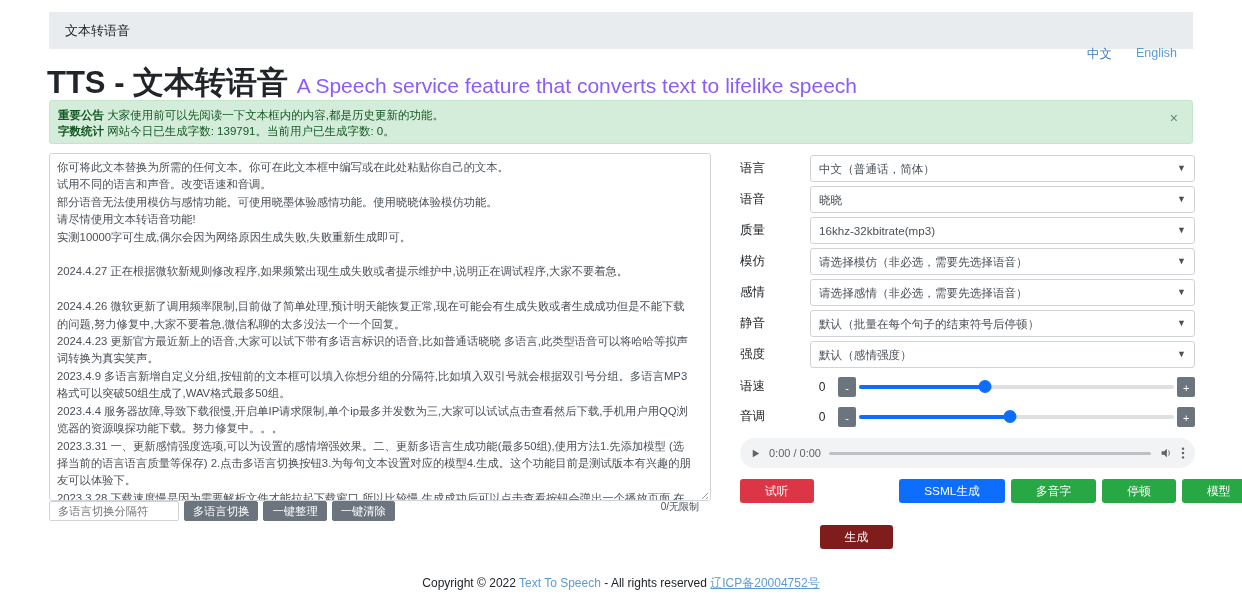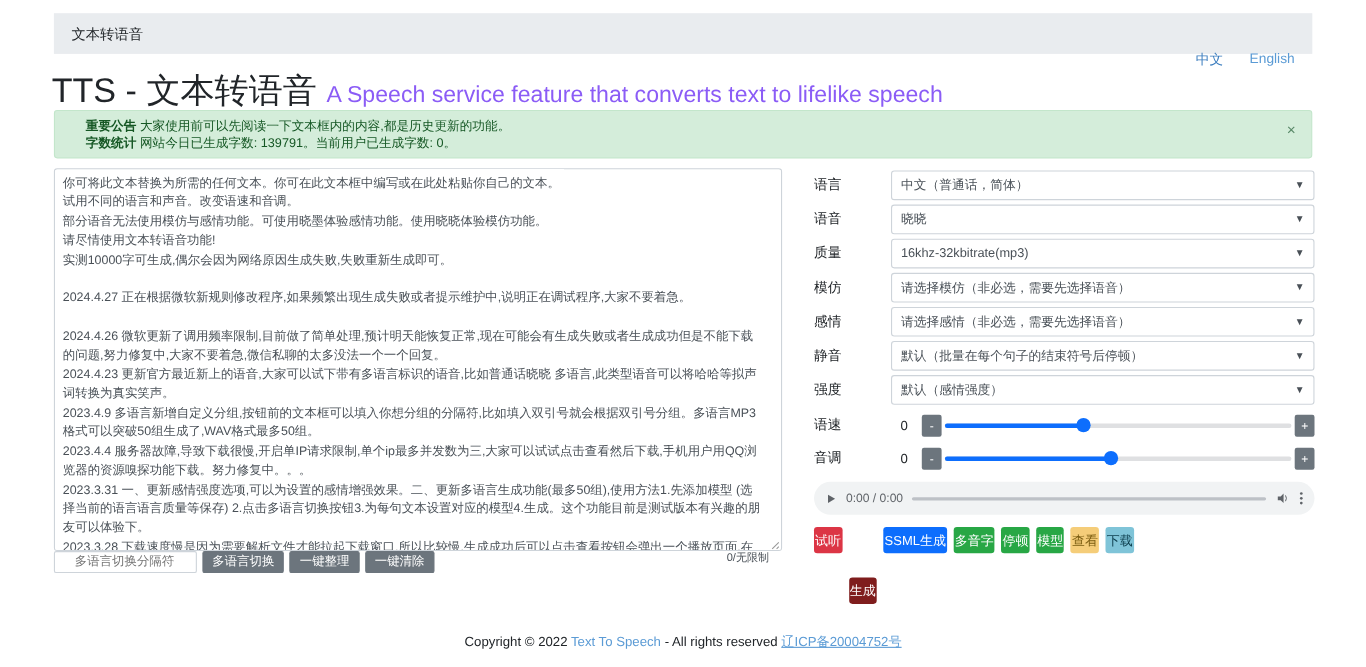--- a/index.html
+++ b/index.html
@@ -23,28 +23,28 @@
   .navbar-links { display: flex; gap: 24px; margin-top: 47px; }
   .navbar-links a { font-size: 12.5px; color: #5b9bd5; text-decoration: none; }
   .navbar-links a.active { color: #3d7ebf; }
 
   
   .page-title {
     position: absolute; left: 47px; top: 62px;
     font-size: 31px; color: #212529; white-space: nowrap;
     font-weight: 400;
   }
-  .page-title .strong { font-weight: 400; }
+  .page-title .strong { font-weight: 700; }
   .page-title .sub { font-size: 21px; color: #8b5cf6; }
 
   
   .alert {
     position: absolute; left: 49px; top: 100px; width: 1144px; height: 44px;
     background: #d4edda; border: 1px solid #c3e6cb; border-radius: 3px;
-    color: #155724; padding: 6px 28px;
+    color: #155724; padding: 6px 8px;
   }
   .alert-line { font-size: 11.5px; line-height: 16px; }
   .alert-line b { font-weight: bold; }
   .alert-close {
     position: absolute; right: 10px; top: 8px;
     font-size: 14px; color: #27603a; opacity: .7;
     background: none; border: none; cursor: pointer; padding: 2px 4px;
     line-height: 1;
   }
 
@@ -72,21 +72,21 @@
   }
 
   
   .sub-row {
     position: absolute; left: 49px; top: 501px; width: 662px; height: 20px;
     display: flex; align-items: center;
   }
   .sep-input {
     width: 130px; height: 20px;
     border: 1px solid #ced4da; border-radius: 2px;
-    font-size: 11.3px; color: #495057; padding: 0 18px;
+    font-size: 11.3px; color: #495057; padding: 0 8px;
     font-family: "Liberation Sans", sans-serif;
     background: #fff;
   }
   .gbtn {
     height: 20px; margin-left: 5px; padding: 0 8px;
     background: #6c757d; border: 1px solid #6c757d; color: #fff;
     font-size: 11.3px; border-radius: 2px; cursor: pointer;
     font-family: "Liberation Sans", sans-serif; line-height: 18px;
   }
   .counter {
@@ -144,21 +144,21 @@
     background: #f1f3f4; border-radius: 15px;
     display: flex; align-items: center; padding: 0 10px; gap: 8px;
   }
   .audio-time { font-size: 11px; color: #5f6368; font-family: "Liberation Sans", sans-serif; white-space: nowrap; }
   .audio-bar { flex: 1; height: 3px; background: #bdc1c6; border-radius: 2px; }
   .audio-icon { color: #5f6368; display: flex; align-items: center; cursor: pointer; }
 
   
   .actions { margin-top: 11px; display: flex; gap: 6px; }
   .abtn {
-    height: 24px; padding: 0 1px; border: none; border-radius: 3px;
+    height: 24px; padding: 0 25px; border: none; border-radius: 3px;
     font-size: 11.8px; color: #fff; cursor: pointer; line-height: 24px;
     font-family: "Liberation Sans", sans-serif; white-space: nowrap;
   }
 
   
   .footer {
     position: absolute; left: 0; top: 575px; width: 1242px;
     text-align: center; font-size: 12px; color: #212529;
   }
   .footer a { color: #5b9bd5; text-decoration: none; margin-top: 20px; }

